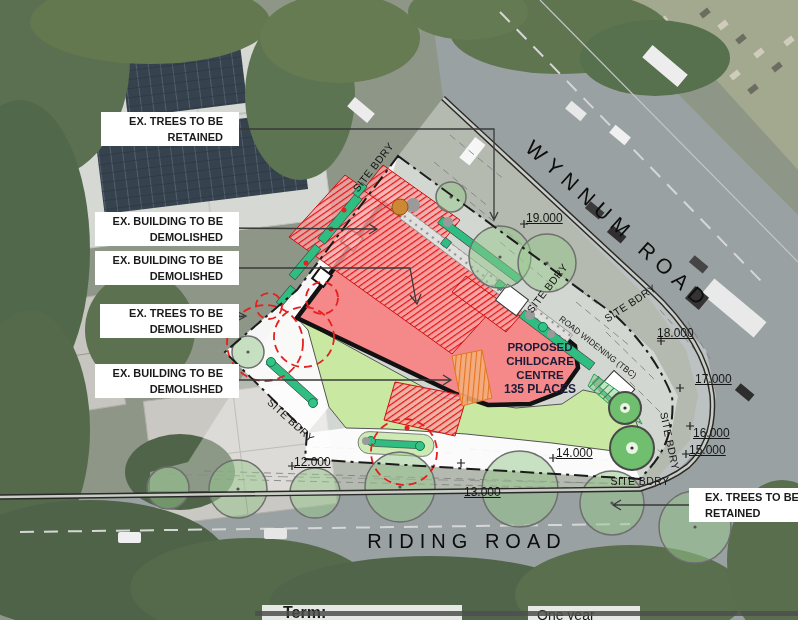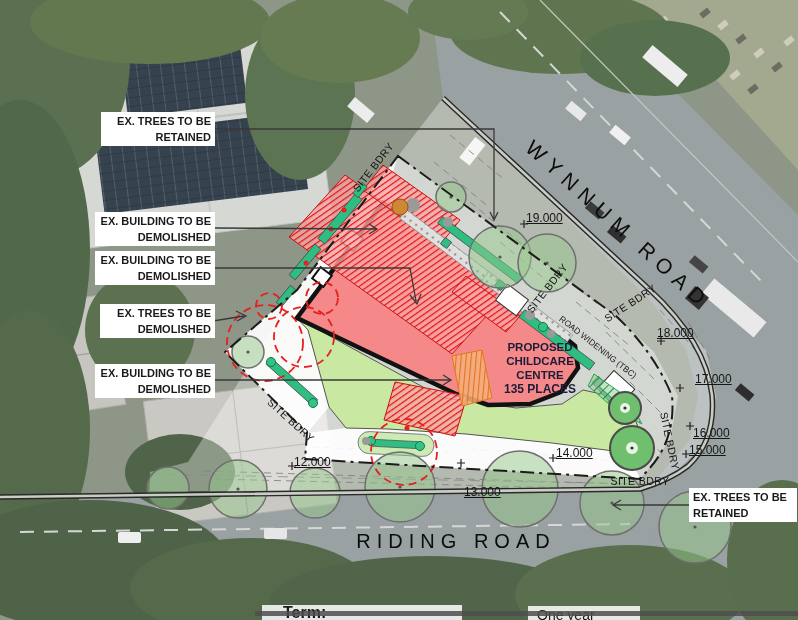--- a/index.html
+++ b/index.html
@@ -4,21 +4,21 @@
 <style>
   html,body{margin:0;padding:0;background:#222;}
   .stage{
     position:relative;width:798px;height:620px;overflow:hidden;
     font-family:"Liberation Sans",sans-serif;background:#8e9687;
   }
   .stage svg{position:absolute;left:0;top:0;}
   .lbl{position:absolute;white-space:nowrap;color:#161616;}
   .callout{
     position:absolute;background:#ffffff;color:#1a1a1a;font-weight:bold;
-    font-size:11px;line-height:16px;text-align:right;padding:1px 4px;
+    font-size:11px;line-height:16px;text-align:right;padding:1px 16px;
   }
   .callout.left-align{text-align:left;}
   .rot{transform:translate(-50%,-50%);transform-origin:center;}
   .sb{font-size:10.5px;letter-spacing:0.4px;}
   .contour{font-size:12px;text-decoration:underline;}
   .road-name{font-weight:400;color:#0c0c0c;}
   .wynnum{font-size:21px;letter-spacing:7px;}
   .riding{font-size:20px;letter-spacing:6px;}
   .widening{font-size:8.5px;color:#222;}
   .proposed{
@@ -324,21 +324,21 @@
 <div class="callout" style="left:95px;top:364px;width:112px;">
   <span>EX. BUILDING TO BE</span><br>
   <span>DEMOLISHED</span>
 </div>
 <div class="callout left-align" style="left:689px;top:488px;width:100px;">
   <span>EX. TREES TO BE</span><br>
   <span>RETAINED</span>
 </div>
 
 <div class="lbl rot road-name wynnum" style="left:618px;top:225px;transform:translate(-50%,-50%) rotate(42deg);">WYNNUM ROAD</div>
-<div class="lbl rot road-name riding" style="left:456px;top:541px;transform:translate(-50%,-50%);text-align:center;">RIDING ROAD</div>
+<div class="lbl rot road-name riding" style="left:467px;top:541px;transform:translate(-50%,-50%);text-align:center;">RIDING ROAD</div>
 
 <div class="lbl rot sb" style="left:373px;top:167px;transform:translate(-50%,-50%) rotate(-52deg);">SITE BDRY</div>
 <div class="lbl rot sb" style="left:547px;top:288px;transform:translate(-50%,-50%) rotate(-52deg);">SITE BDRY</div>
 <div class="lbl rot sb" style="left:630px;top:303px;transform:translate(-50%,-50%) rotate(-33deg);">SITE BDRY</div>
 <div class="lbl rot sb" style="left:670px;top:441px;transform:translate(-50%,-50%) rotate(78deg);">SITE BDRY</div>
 <div class="lbl rot sb" style="left:640px;top:481px;transform:translate(-50%,-50%);">SITE BDRY</div>
 <div class="lbl rot sb" style="left:291px;top:420px;transform:translate(-50%,-50%) rotate(42deg);">SITE BDRY</div>
 
 <div class="lbl rot widening" style="left:598px;top:347px;transform:translate(-50%,-50%) rotate(38deg);">ROAD WIDENING (TBC)</div>
 

